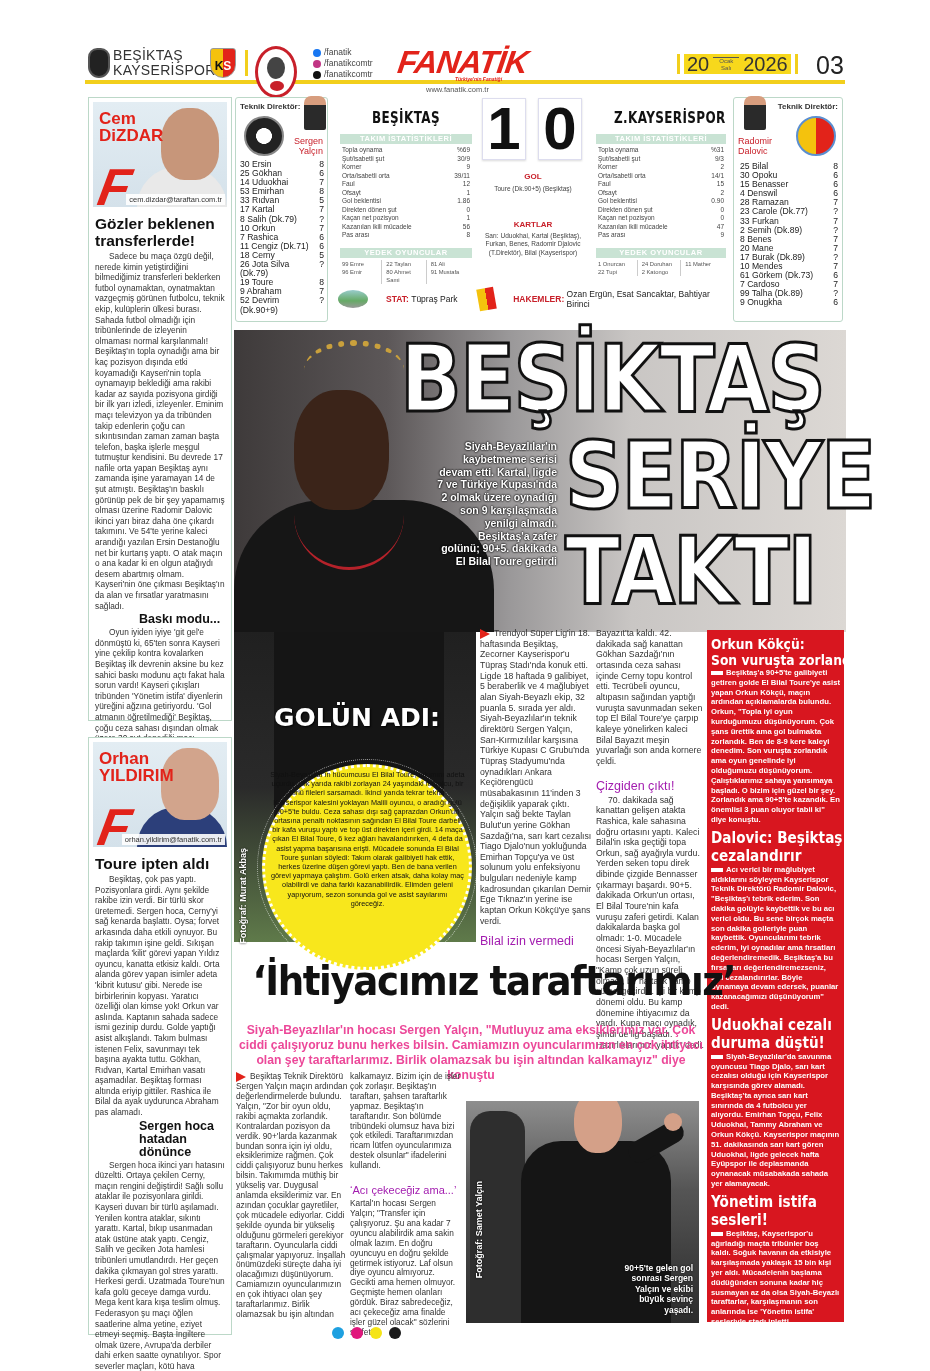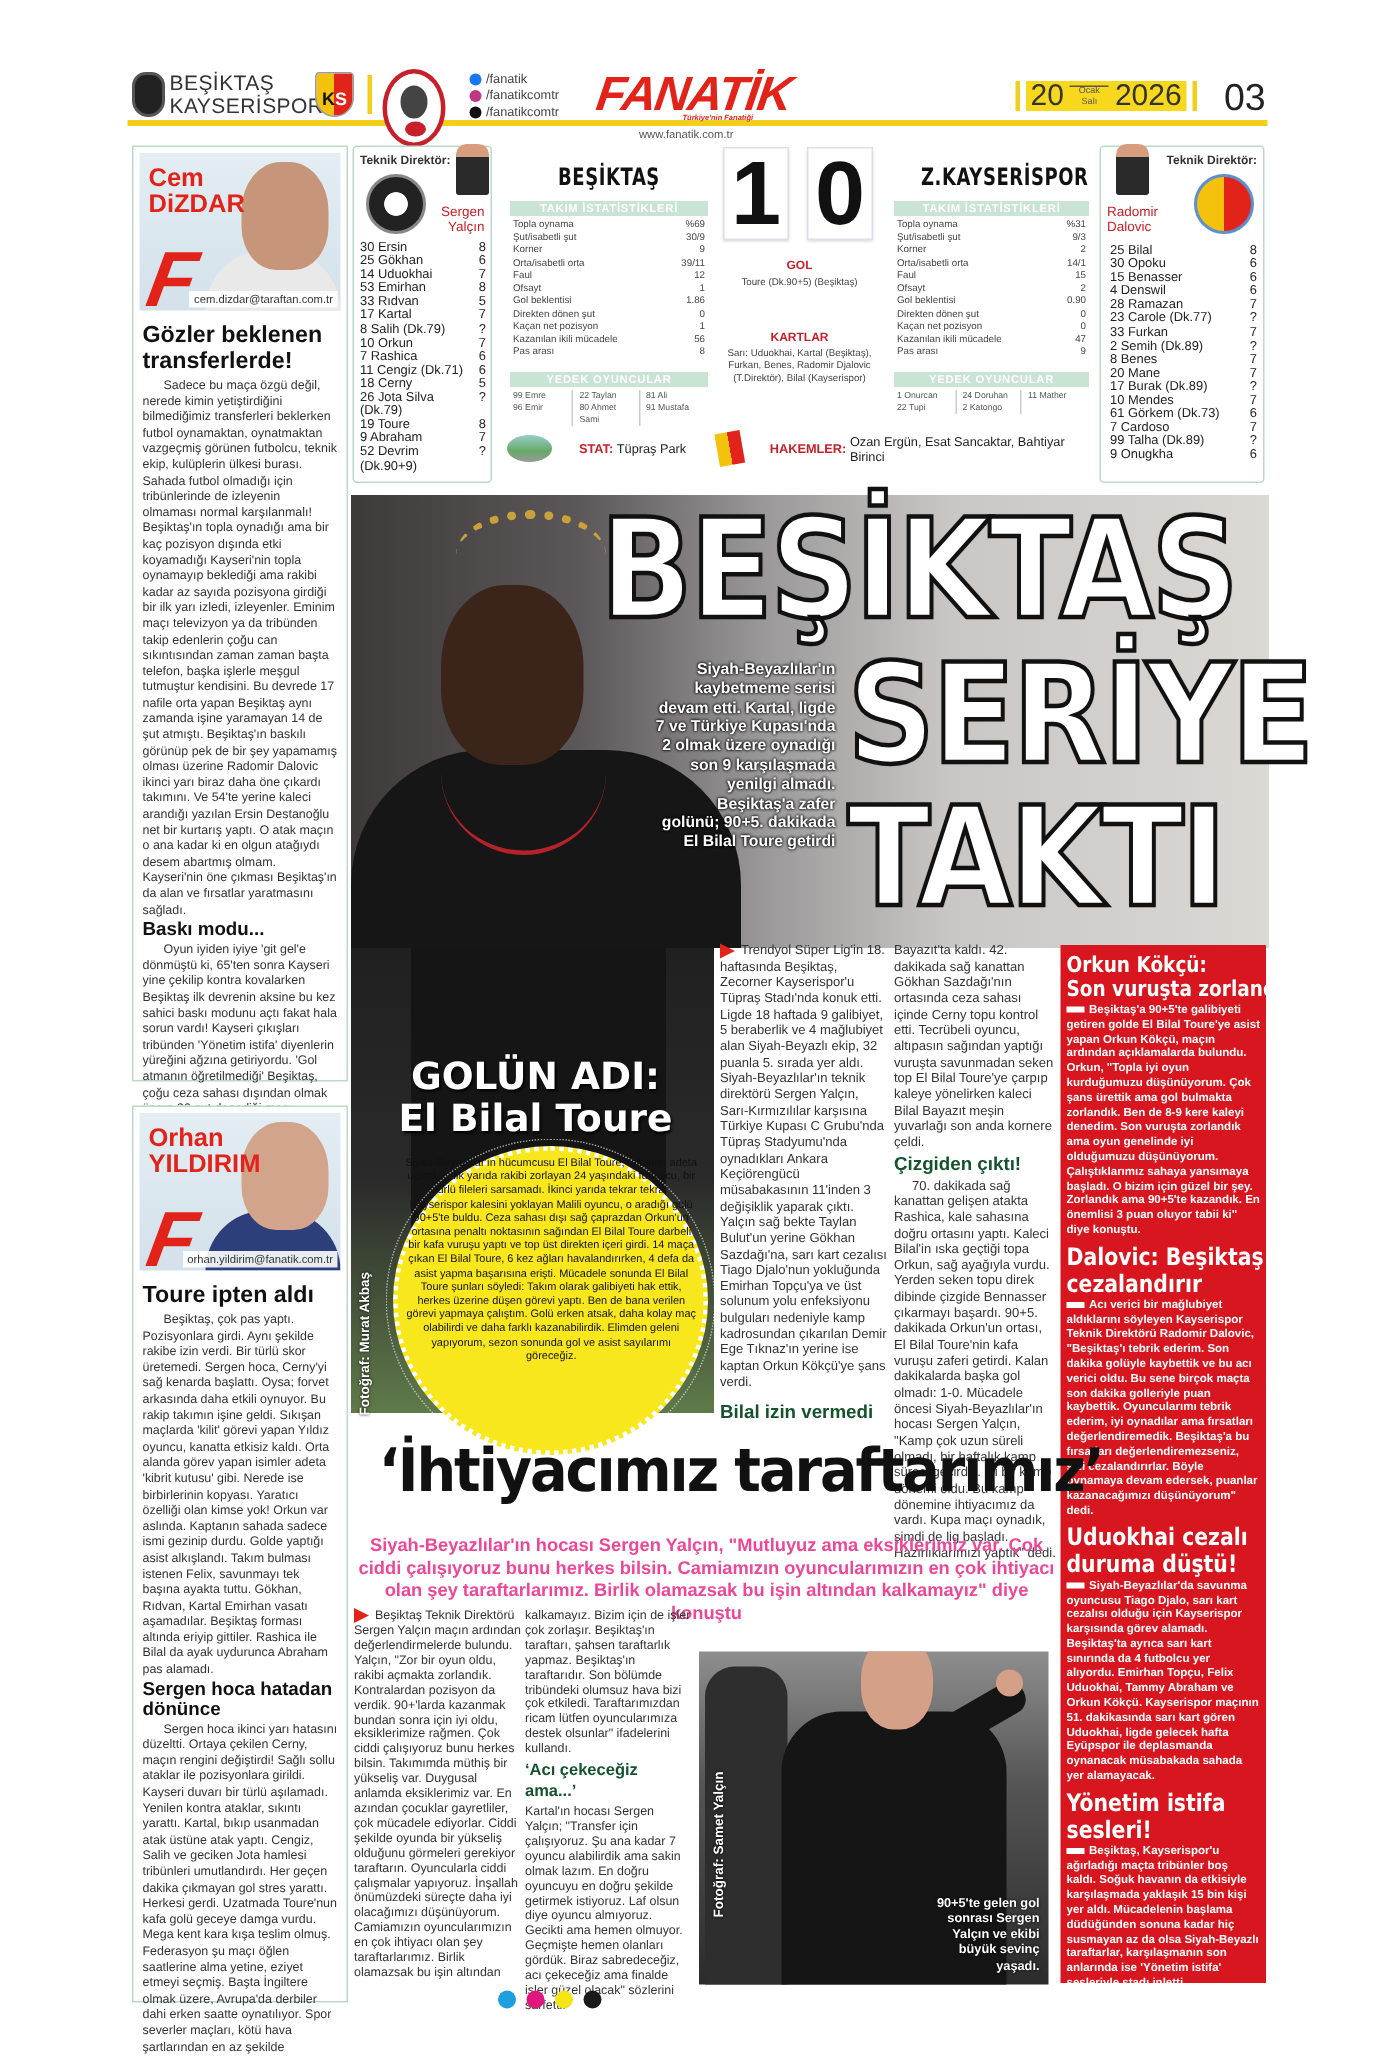--- a/index.html
+++ b/index.html
@@ -30,21 +30,21 @@
   
   .col-box { left: 88px; width: 144px; border: 1px solid #bcd8c8; background: #fff; }
   .col-photo { position: relative; height: 105px; margin: 4px; background: linear-gradient(180deg,#e3edf3 0%,#d4e1ea 100%); overflow: hidden; }
   .col-name { position: absolute; left: 6px; top: 8px; font-weight: bold; font-size: 17px; line-height: 17px; color: #e2231a; }
   .col-face { position: absolute; right: 8px; top: 6px; width: 58px; height: 72px; border-radius: 45% 45% 40% 40%; background: #c7967a; }
   .col-body { position: absolute; right: 0; bottom: 0; width: 90px; height: 40px; border-radius: 40px 40px 0 0; background: #e9e9e9; }
   .col-F { position: absolute; left: 6px; top: 62px; font-size: 52px; font-weight: 900; color: #e2231a; font-style: italic; line-height: 46px; transform: skewX(-10deg); }
   .col-email { position: absolute; right: 2px; bottom: 2px; font-size: 7.5px; color: #333; background: rgba(255,255,255,0.9); padding: 1px 3px; }
   .col-title { font-weight: bold; font-size: 15.5px; line-height: 17px; color: #111; padding: 4px 6px 2px; }
   .col-text { font-size: 8.3px; line-height: 10.6px; color: #333; padding: 0 6px; text-indent: 14px; text-align: left; }
-  .col-sub { font-weight: bold; font-size: 12.5px; color: #111; padding: 2px 6px 1px; line-height: 13px; }
+  .col-sub { font-weight: bold; font-size: 12.5px; color: #111; padding: 2px 6px 1px; line-height: 13px; margin-left: 44px; }
   
   .lineup-box { top: 97px; width: 93px; height: 225px; border: 1px solid #bcd8c8; background: #fff; border-radius: 3px; }
   .lineup-box .lbl { font-size: 8px; font-weight: bold; color: #333; }
   .lineup { font-size: 8.6px; line-height: 9.1px; color: #222; }
   .lineup .row { display: flex; justify-content: space-between; }
   .coach-name { font-size: 9px; font-weight: normal; color: #c8202a; line-height: 10px; }
   .club-crest { width: 40px; height: 40px; border-radius: 50%; }
   .suit { width: 22px; height: 34px; background: linear-gradient(180deg,#d79d7e 0 9px, #2a2a2a 9px); border-radius: 7px 7px 2px 2px; }
   .team-title { font-weight: 900; font-size: 16px; letter-spacing: 0.5px; color: #111; font-family: "DejaVu Sans", sans-serif; transform: scaleX(0.75); transform-origin: left top; white-space: nowrap; }
   .stats-box { width: 132px; }
@@ -72,21 +72,21 @@
   .hl3 { position: absolute; left: 565px; top: 525px; font-size: 92px; transform: scaleX(0.88); transform-origin: left top; }
   .hero-spot { left: 437px; top: 440px; width: 120px; font-size: 10.5px; font-weight: bold; color: #fff; text-align: right; line-height: 12.8px; text-shadow: 0 0 2px #000, 0 0 2px #000; }
   
   .gol-panel { left: 234px; top: 632px; width: 242px; height: 310px; background: linear-gradient(180deg,#202020 0%,#2a2a2a 50%,#5f7a4a 100%); overflow: hidden; }
   .gol-title { left: 238px; top: 704px; width: 238px; text-align: center; font-weight: 900; color: #fff; font-size: 25px; line-height: 28px; text-shadow: 1px 1px 2px #000; font-family: "DejaVu Sans", sans-serif; }
   .gol-circle { left: 262px; top: 764px; width: 210px; height: 206px; border-radius: 50%; background: #f8e71c; border: 3px dotted #fff; outline: 1px dotted rgba(255,255,255,.6); outline-offset: 4px; }
   .gol-text { left: 270px; top: 770px; width: 195px; font-size: 7.3px; line-height: 9.2px; color: #111; text-align: center; }
   .photo-credit { font-size: 9px; font-weight: bold; color: #fff; writing-mode: vertical-rl; transform: rotate(180deg); text-shadow: 0 0 2px #000; }
   
   .art-col { font-size: 8.7px; line-height: 10.65px; color: #333; }
-  .art-sub { font-size: 12.5px; font-weight: bold; color: #14532d; line-height: 14px; margin: 2px 0 2px; }
+  .art-sub { font-size: 12.5px; font-weight: normal; color: #a21caf; line-height: 14px; margin: 12px 0 2px; }
   .arrow { display: inline-block; width: 0; height: 0; border-top: 5px solid transparent; border-bottom: 5px solid transparent; border-left: 10px solid #e2231a; vertical-align: middle; margin-right: 4px; }
   
   .red-box { left: 707px; top: 630px; width: 137px; height: 692px; background: #d8161f; color: #fff; padding: 4px 4px; }
   .red-title { font-weight: bold; font-size: 14.5px; line-height: 16px; font-family: "DejaVu Sans", sans-serif; transform: scaleX(0.85); transform-origin: left; white-space: nowrap; margin-top: 2px; }
   .red-text { font-size: 7.7px; line-height: 9.8px; font-weight: bold; margin-bottom: 4px; }
   .red-text .dash { display: inline-block; width: 12px; height: 4px; background: #fff; margin-right: 3px; vertical-align: middle; }
   
   .quote-hl { left: 236px; top: 958px; width: 470px; text-align: center; font-family: "DejaVu Sans", sans-serif; font-weight: 900; font-size: 40px; color: #111; letter-spacing: -1.5px; transform: scaleX(0.93); transform-origin: center; white-space: nowrap; }
   .quote-sub { left: 236px; top: 1023px; width: 470px; text-align: center; font-weight: bold; font-size: 12.2px; line-height: 15px; color: #ec4899; }
   .coach-photo { left: 466px; top: 1101px; width: 233px; height: 222px; background: linear-gradient(180deg,#8e8e8e 0%,#555 40%,#2b2b2b 100%); overflow: hidden; }
@@ -490,21 +490,20 @@
   <div class="hl2">SERİYE</div>
   <div class="hl3">TAKTI</div>
 </div>
 <div class="abs hero-spot">Siyah-Beyazlılar'ın kaybetmeme serisi devam etti. Kartal, ligde 7 ve Türkiye Kupası'nda 2 olmak üzere oynadığı son 9 karşılaşmada yenilgi almadı. Beşiktaş'a zafer golünü; 90+5. dakikada El Bilal Toure getirdi</div>
 
 <div class="abs gol-panel">
   <div style="position:absolute;left:40px;top:0;width:170px;height:260px;background:#151515;border-radius:0 0 60px 60px"></div>
 </div>
 <div class="abs gol-title">
     <div>GOLÜN ADI:</div>
-    <div>El Bilal Toure</div>
   </div>
 <div class="abs gol-circle"></div>
 <div class="abs gol-text">Siyah-Beyazlılar'ın hücumcusu El Bilal Toure, takımını adeta uçurdu... İlk yarıda rakibi zorlayan 24 yaşındaki futbolcu, bir türlü fileleri sarsamadı. İkinci yarıda tekrar tekrar Kayserispor kalesini yoklayan Malili oyuncu, o aradığı golü 90+5'te buldu. Ceza sahası dışı sağ çaprazdan Orkun'un ortasına penaltı noktasının sağından El Bilal Toure darbeli bir kafa vuruşu yaptı ve top üst direkten içeri girdi. 14 maça çıkan El Bilal Toure, 6 kez ağları havalandırırken, 4 defa da asist yapma başarısına erişti. Mücadele sonunda El Bilal Toure şunları söyledi: Takım olarak galibiyeti hak ettik, herkes üzerine düşen görevi yaptı. Ben de bana verilen görevi yapmaya çalıştım. Golü erken atsak, daha kolay maç olabilirdi ve daha farklı kazanabilirdik. Elimden geleni yapıyorum, sezon sonunda gol ve asist sayılarımı göreceğiz.</div>
 <div class="abs photo-credit" style="left:238px;top:848px">Fotoğraf: Murat Akbaş</div>
 
 <div class="abs art-col" style="left:480px;top:628px;width:112px">
   <p><span class="arrow"></span><span>Trendyol Süper Lig'in 18. haftasında Beşiktaş, Zecorner Kayserispor'u Tüpraş Stadı'nda konuk etti. Ligde 18 haftada 9 galibiyet, 5 beraberlik ve 4 mağlubiyet alan Siyah-Beyazlı ekip, 32 puanla 5. sırada yer aldı. Siyah-Beyazlılar'ın teknik direktörü Sergen Yalçın, Sarı-Kırmızılılar karşısına Türkiye Kupası C Grubu'nda Tüpraş Stadyumu'nda oynadıkları Ankara Keçiörengücü müsabakasının 11'inden 3 değişiklik yaparak çıktı. Yalçın sağ bekte Taylan Bulut'un yerine Gökhan Sazdağı'na, sarı kart cezalısı Tiago Djalo'nun yokluğunda Emirhan Topçu'ya ve üst solunum yolu enfeksiyonu bulguları nedeniyle kamp kadrosundan çıkarılan Demir Ege Tıknaz'ın yerine ise kaptan Orkun Kökçü'ye şans verdi.</span></p>
   <div class="art-sub" style="margin-top:8px">Bilal izin vermedi</div>
 </div>
 <div class="abs art-col" style="left:596px;top:628px;width:108px">

